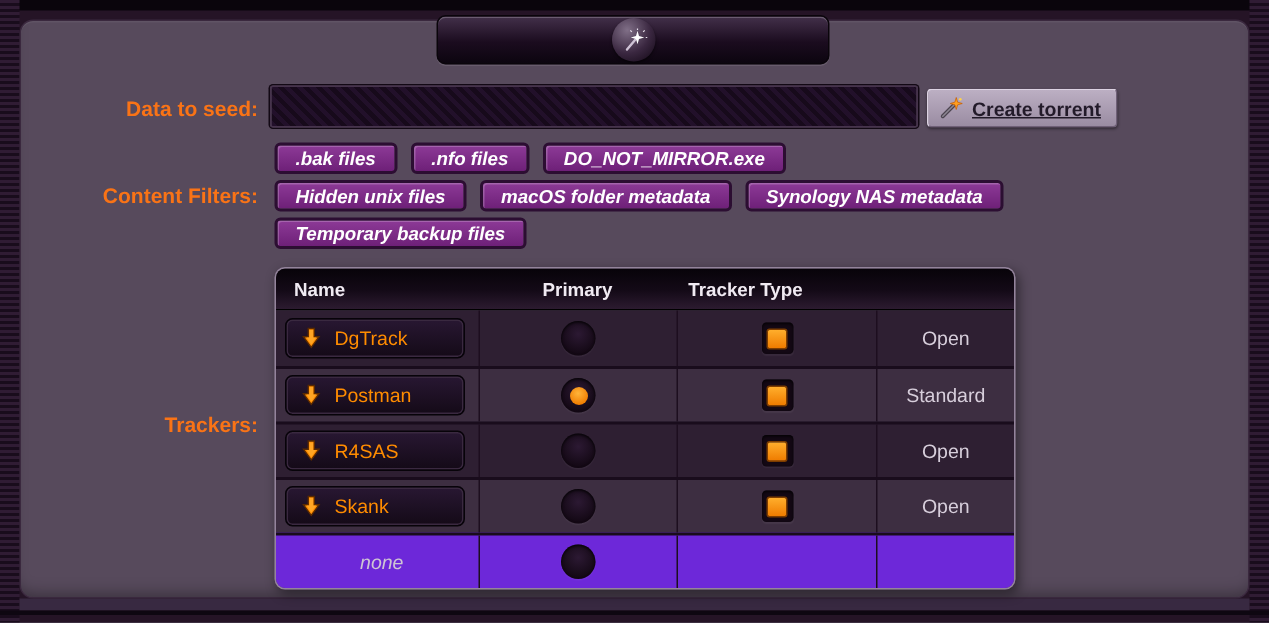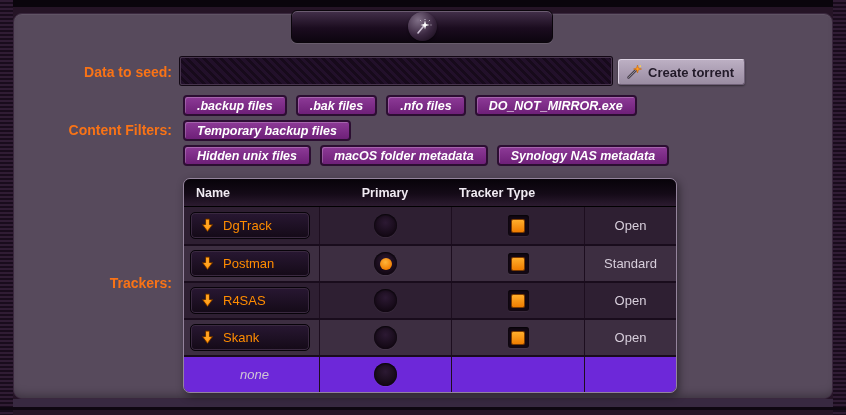--- a/index.html
+++ b/index.html
@@ -39,21 +39,21 @@
 
   
   .seed-input{position:absolute;left:180px;top:57px;width:432px;height:28px;box-sizing:border-box;
     background:repeating-linear-gradient(45deg,#22102a 0 3px,#170a1b 3px 6px);
     border:1px solid #46334c;border-radius:2px;outline:none;
     box-shadow:0 0 0 1px #120814;color:#e8e0ea;font-size:13px;padding:0 8px;}
   .create-btn{position:absolute;left:618px;top:59px;height:24px;padding:0 10px 0 7px;
     display:flex;align-items:center;gap:6px;cursor:pointer;
     background:linear-gradient(180deg,#bcafc3,#9a8ca2);
     border:1px solid;border-color:#dcd2e2 #6f6077 #6f6077 #dcd2e2;border-radius:3px;
-    color:#221a29;font-weight:bold;font-size:13px;box-shadow:0 1px 2px rgba(0,0,0,.45);}
+    color:#221a29;font-weight:bold;font-size:13px;box-shadow:0 1px 2px rgba(0,0,0,.45);text-decoration:underline;}
 
   
   .chips{position:absolute;left:183px;top:95px;display:flex;flex-direction:column;gap:4px;}
   .chip-row{display:flex;gap:9px;}
   .chip{height:17px;padding:0 12px;display:flex;align-items:center;cursor:pointer;
     background:linear-gradient(180deg,#8d3a97,#6e2078);
     border:2px solid #2c0e32;border-radius:4px;
     box-shadow:inset 1px 1px 0 rgba(255,255,255,.22);
     color:#ffffff;font-weight:bold;font-style:italic;font-size:12.5px;white-space:nowrap;}
 
@@ -131,32 +131,31 @@
       <polygon points="11.5,1 12.4,4.1 15.5,5 12.4,5.9 11.5,9 10.6,5.9 7.5,5 10.6,4.1" fill="#ff9e1f" stroke="#c85f00" stroke-width="0.5"></polygon>
       <circle cx="14.2" cy="2.2" r="0.9" fill="#ffd24a"></circle>
     </svg>
   </span>
   <span>Create torrent</span>
 </div>
 
 <div class="flabel lbl-filters">Content Filters:</div>
 <div class="chips">
   <div class="chip-row">
-    <div class="chip">.backup files</div>
     <div class="chip">.bak files</div>
     <div class="chip">.nfo files</div>
     <div class="chip">DO_NOT_MIRROR.exe</div>
-  </div>
-  <div class="chip-row">
-    <div class="chip">Temporary backup files</div>
   </div>
   <div class="chip-row">
     <div class="chip">Hidden unix files</div>
     <div class="chip">macOS folder metadata</div>
     <div class="chip">Synology NAS metadata</div>
+  </div>
+  <div class="chip-row">
+    <div class="chip">Temporary backup files</div>
   </div>
 </div>
 
 <div class="flabel lbl-trackers">Trackers:</div>
 
 <div class="ttable">
   <div class="thead">
     <div class="cell c1">Name</div>
     <div class="cell c2">Primary</div>
     <div class="cell c4">Tracker Type</div>

